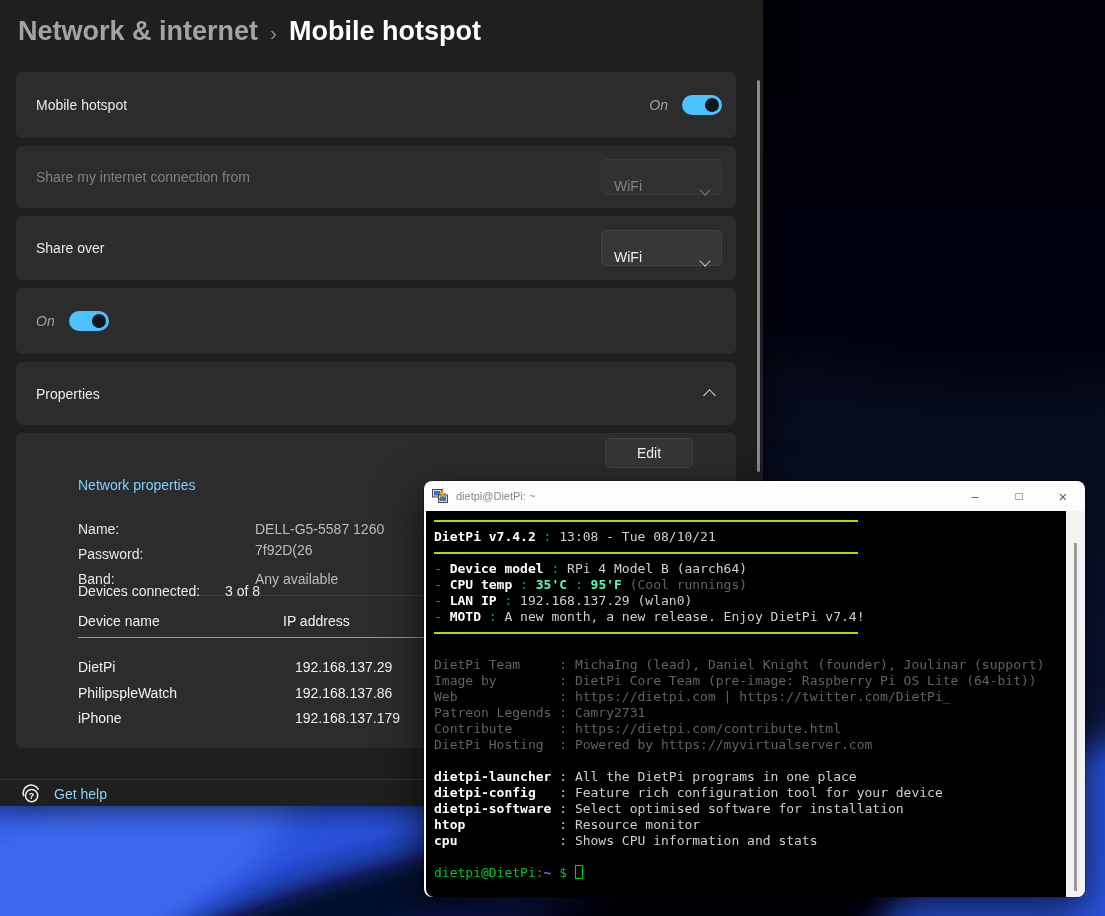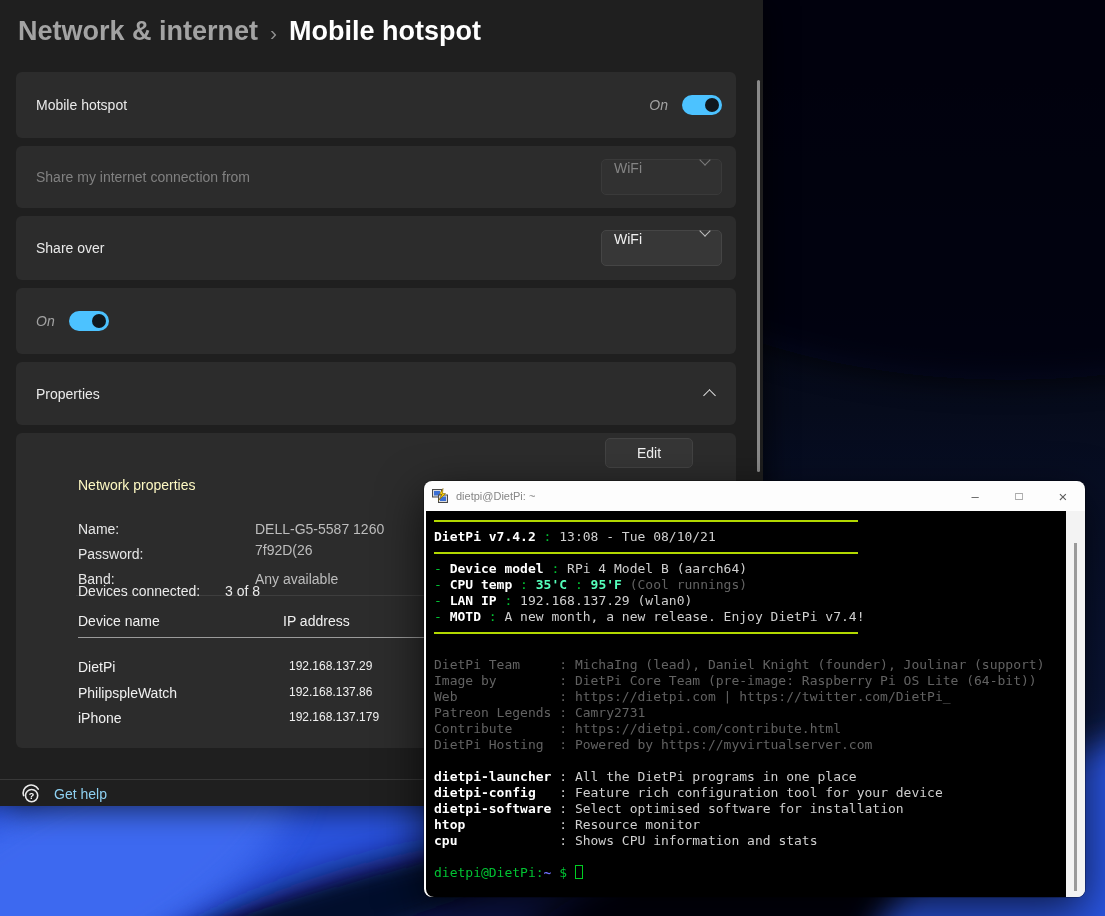--- a/index.html
+++ b/index.html
@@ -34,51 +34,51 @@
   #card-big       { top:433px; height:315px; display:block; padding:0; }
 
   .toggle-group { display:flex; align-items:center; gap:14px; }
   .toggle-state { font-size:14px; color:#a3a3a3;font-style:italic; }
   .toggle { width:40px; height:20px; border-radius:10px; background:var(--accent-toggle);
             position:relative; cursor:pointer; }
   .toggle .knob { position:absolute; top:3px; right:3px; width:14px; height:14px;
                   border-radius:50%; background:#10181d; }
 
   .dropdown { width:121px; height:36px; background:#373737; border:1px solid #454545;
-              border-radius:5px; display:flex; align-items:flex-start; justify-content:space-between;
+              border-radius:5px; display:flex; align-items:flex-end; justify-content:space-between;
               padding:0 12px; cursor:pointer; }
   .dropdown .dd-value { font-size:14px; color:#f0f0f0; }
   .dropdown.disabled  { background:#313131; border-color:#3a3a3a; cursor:default; }
   .dropdown.disabled .dd-value { color:#848484; }
 
   .chev { width:8px; height:8px; display:inline-block; }
   .chev-down { border-right:1.5px solid #bdbdbd; border-bottom:1.5px solid #bdbdbd;
                transform:rotate(45deg); margin-top:-4px; }
   .dropdown.disabled .chev-down { border-color:#7a7a7a; }
   .chev-up { border-left:1.7px solid #e2e2e2; border-top:1.7px solid #e2e2e2;
              transform:rotate(45deg); margin-top:4px; width:9px; height:9px; }
 
   .power-text { display:flex; flex-direction:column; gap:3px; }
   .power-desc { font-size:12px; color:#9d9d9d; }
 
   
-  #card-big .np-title { position:absolute; left:62px; top:44px; font-size:14px; color:#fef9c3; }
+  #card-big .np-title { position:absolute; left:62px; top:44px; font-size:14px; color:#7dd3fc; }
   .edit-btn { position:absolute; right:43px; top:5px; width:88px; height:30px;
               background:#363636; border:1px solid #434343; border-radius:5px;
               color:#f2f2f2; font-size:14px; display:flex; align-items:center; justify-content:center;
               cursor:pointer; }
   .field-label { position:absolute; left:62px; font-size:14px; color:#e6e6e6; }
   .field-value { position:absolute; left:239px; font-size:14px; color:#bdbdbd; }
   .big-divider { position:absolute; left:60px; right:16px; top:136px; height:1px; background:#3e3e3e; }
   .devices-label { position:absolute; left:62px; top:150px; font-size:14px; color:#eaeaea; }
   .devices-value { position:absolute; left:209px; top:150px; font-size:14px; color:#eaeaea; }
   .col-head { position:absolute; top:180px; font-size:14px; color:#f0f0f0; }
   .head-divider { position:absolute; left:62px; width:625px; top:204px; height:1px; background:#9b9b9b; }
   .dev-name { position:absolute; left:62px;  font-size:14px; color:#f0f0f0; }
-  .dev-ip   { position:absolute; left:273px; font-size:12px; color:#f0f0f0; }
+  .dev-ip   { position:absolute; left:279px; font-size:14px; color:#f0f0f0; }
 
   .footer-divider { position:absolute; left:0; right:0; top:779px; height:1px; background:#383838; }
   .get-help { position:absolute; left:20px; top:783px; display:flex; align-items:center; gap:12px;
               cursor:pointer; }
   .get-help-label { font-size:14px; color:var(--get-help-link); }
 
   .settings-scrollbar { position:absolute; right:3px; top:80px; width:3px; height:392px;
                         background:#8a8a8a; border-radius:2px; }
 
   

